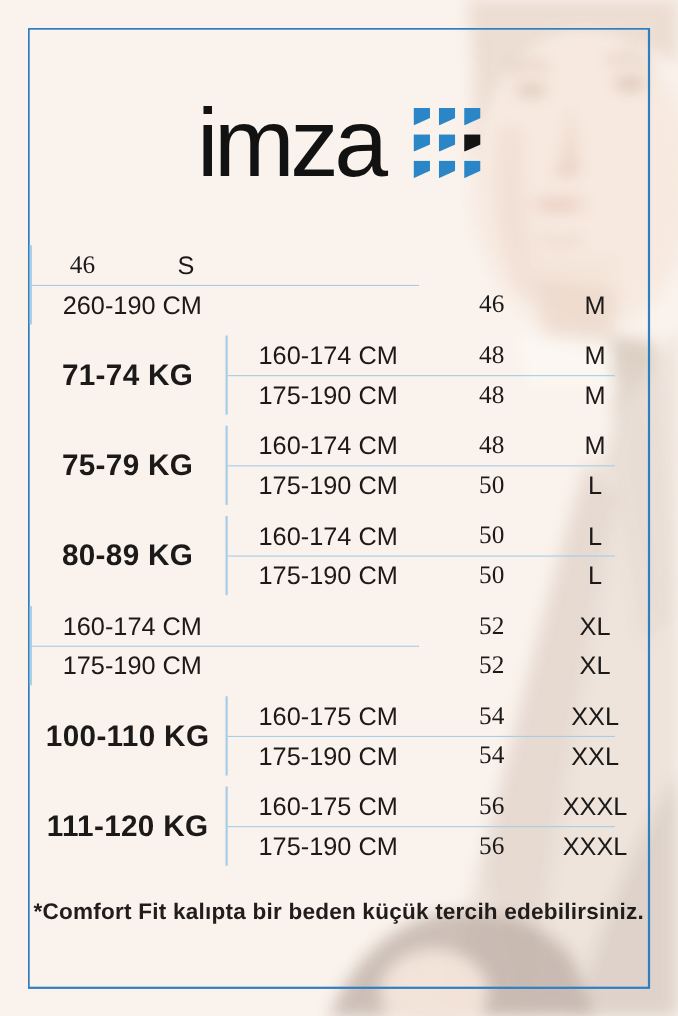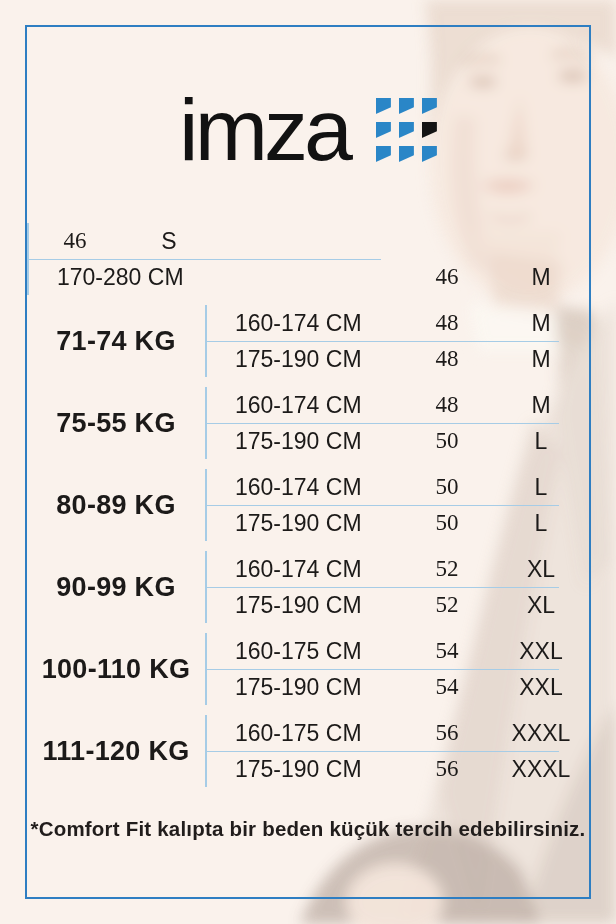--- a/index.html
+++ b/index.html
@@ -115,21 +115,21 @@
   </div>
 
   <div class="table">
       <div class="group">
         <div class="rows">
           <div class="row">
             <span class="cell num">46</span>
             <span class="cell letter">S</span>
           </div>
           <div class="row">
-            <span class="cell height">170-280 CM</span>
+            <span class="cell height">260-190 CM</span>
             <span class="cell num">46</span>
             <span class="cell letter">M</span>
           </div>
           <div class="hdivider"></div>
         </div>
       </div>
       <div class="group">
         <div class="weight">71-74 KG</div>
         <div class="rows">
           <div class="row">
@@ -139,21 +139,21 @@
           </div>
           <div class="row">
             <span class="cell height">175-190 CM</span>
             <span class="cell num">48</span>
             <span class="cell letter">M</span>
           </div>
           <div class="hdivider"></div>
         </div>
       </div>
       <div class="group">
-        <div class="weight">75-55 KG</div>
+        <div class="weight">75-79 KG</div>
         <div class="rows">
           <div class="row">
             <span class="cell height">160-174 CM</span>
             <span class="cell num">48</span>
             <span class="cell letter">M</span>
           </div>
           <div class="row">
             <span class="cell height">175-190 CM</span>
             <span class="cell num">50</span>
             <span class="cell letter">L</span>
@@ -171,21 +171,20 @@
           </div>
           <div class="row">
             <span class="cell height">175-190 CM</span>
             <span class="cell num">50</span>
             <span class="cell letter">L</span>
           </div>
           <div class="hdivider"></div>
         </div>
       </div>
       <div class="group">
-        <div class="weight">90-99 KG</div>
         <div class="rows">
           <div class="row">
             <span class="cell height">160-174 CM</span>
             <span class="cell num">52</span>
             <span class="cell letter">XL</span>
           </div>
           <div class="row">
             <span class="cell height">175-190 CM</span>
             <span class="cell num">52</span>
             <span class="cell letter">XL</span>

